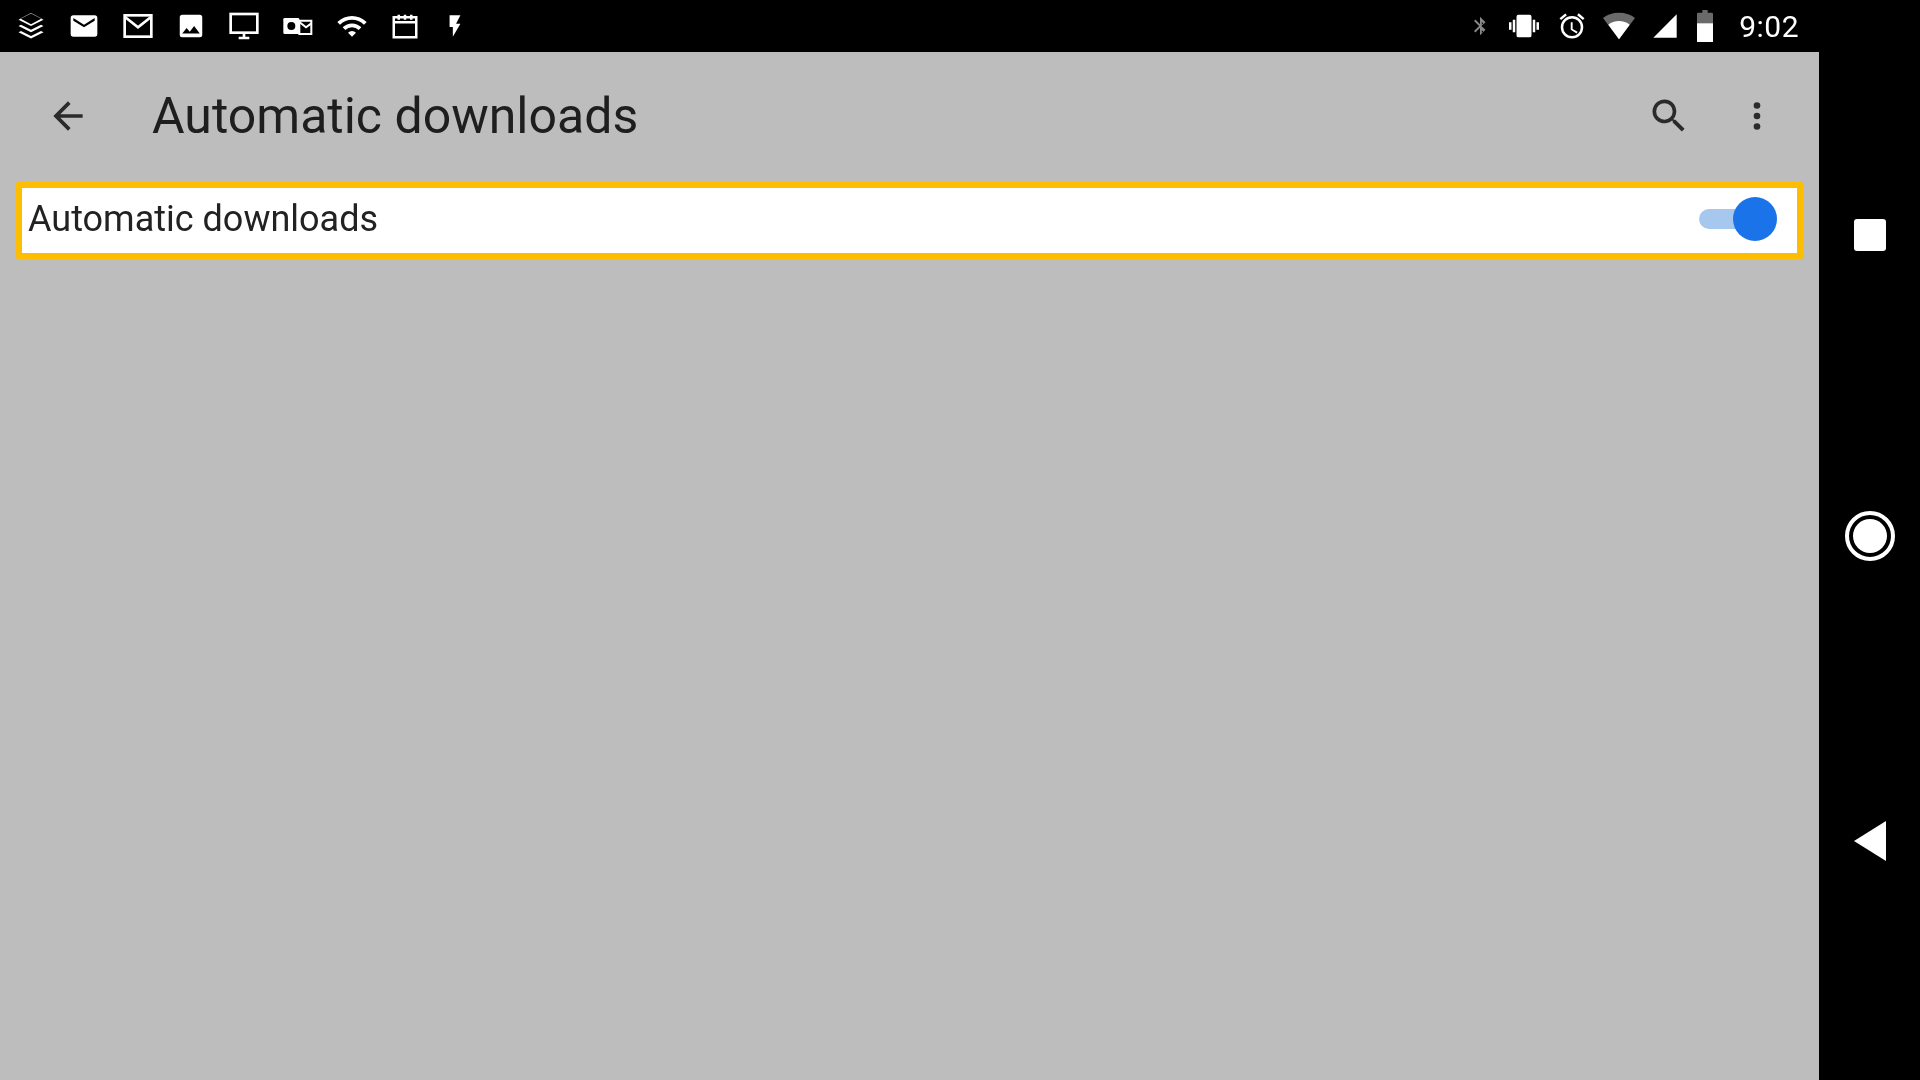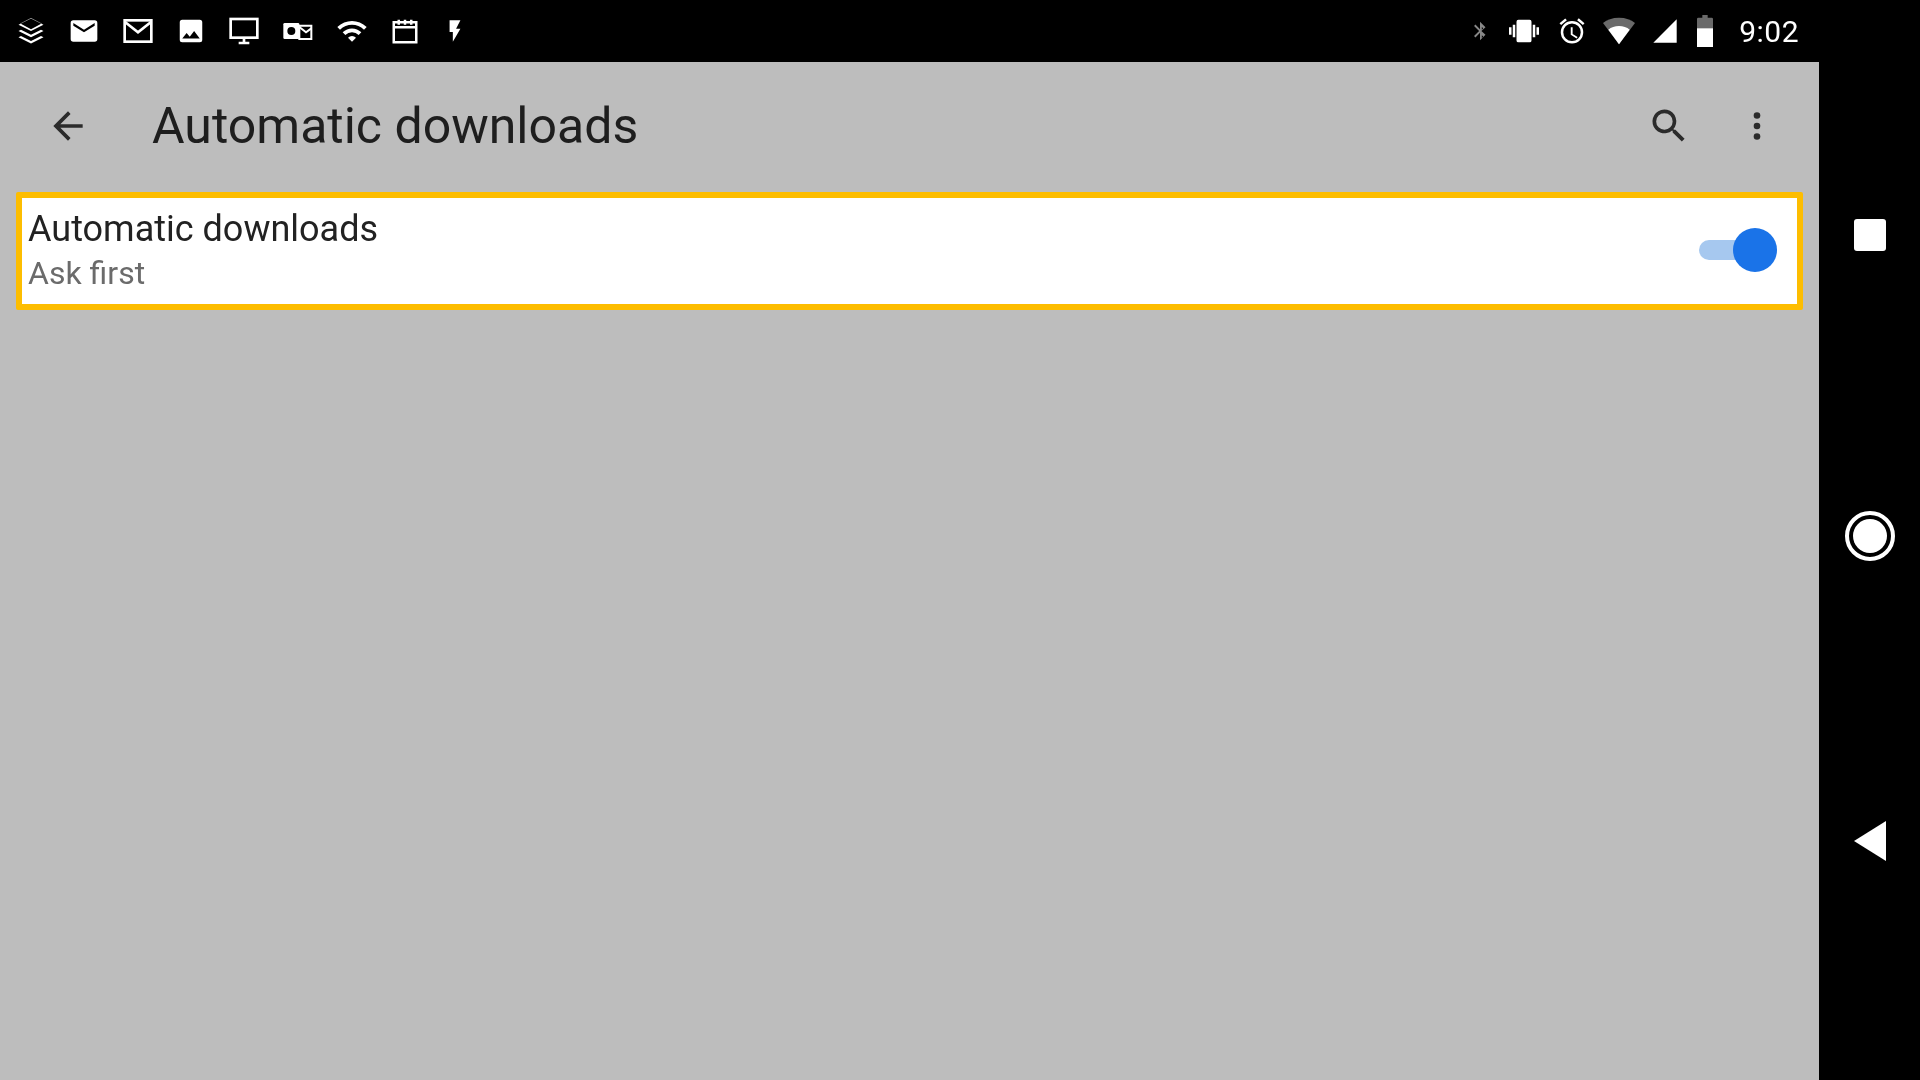--- a/index.html
+++ b/index.html
@@ -9,21 +9,21 @@
   .screen {
     width: 1819px;
     height: 1080px;
     background: #bdbdbd;
     display: flex;
     flex-direction: column;
   }
 
   
   .status-bar {
-    height: 62px;
+    height: 52px;
     background: #000;
     display: flex;
     align-items: center;
     justify-content: space-between;
     padding: 0 20px 0 16px;
     color: #fff;
   }
   .status-left, .status-right {
     display: flex;
     align-items: center;
@@ -258,21 +258,20 @@
           <circle cx="12" cy="12" r="2.2"></circle>
           <circle cx="12" cy="19" r="2.2"></circle>
         </svg>
     </div>
   </div>
 
   <div class="content">
     <div class="setting-row">
       <div class="row-text">
         <div class="row-title">Automatic downloads</div>
-        <div class="row-sub">Ask first</div>
       </div>
       <div class="switch">
         <div class="switch-track"></div>
         <div class="switch-thumb"></div>
       </div>
     </div>
   </div>
 
 </div>
 

